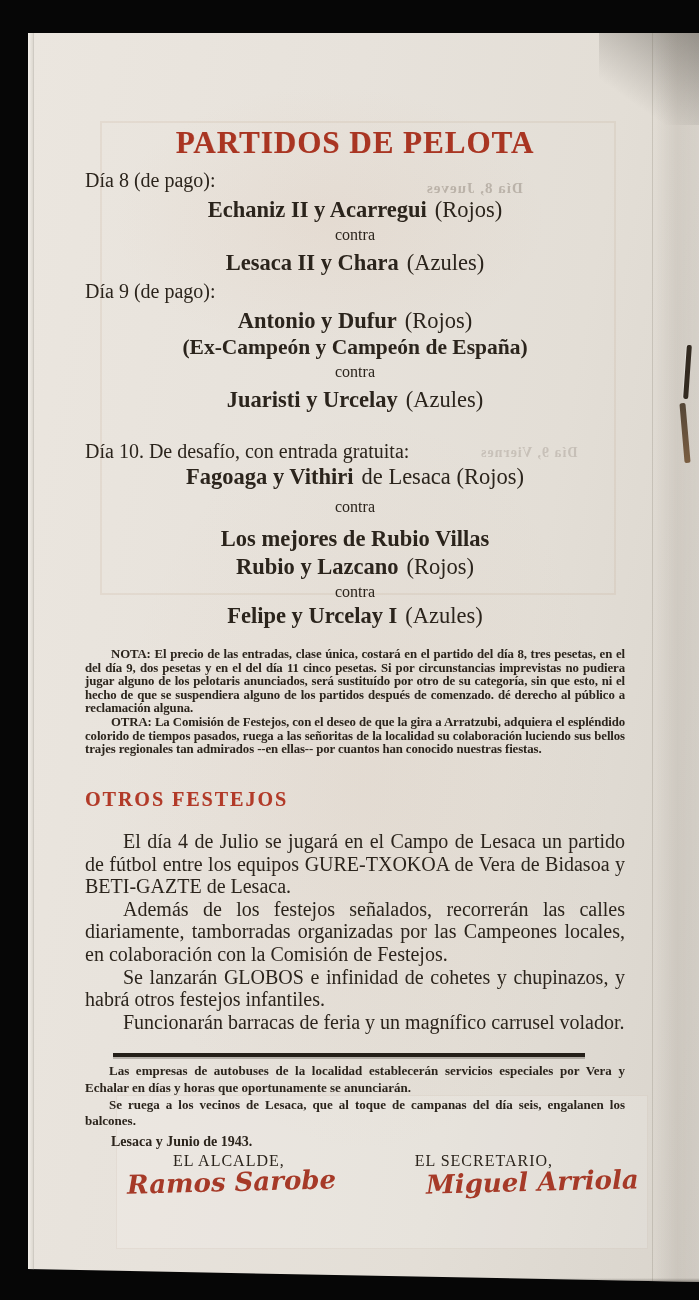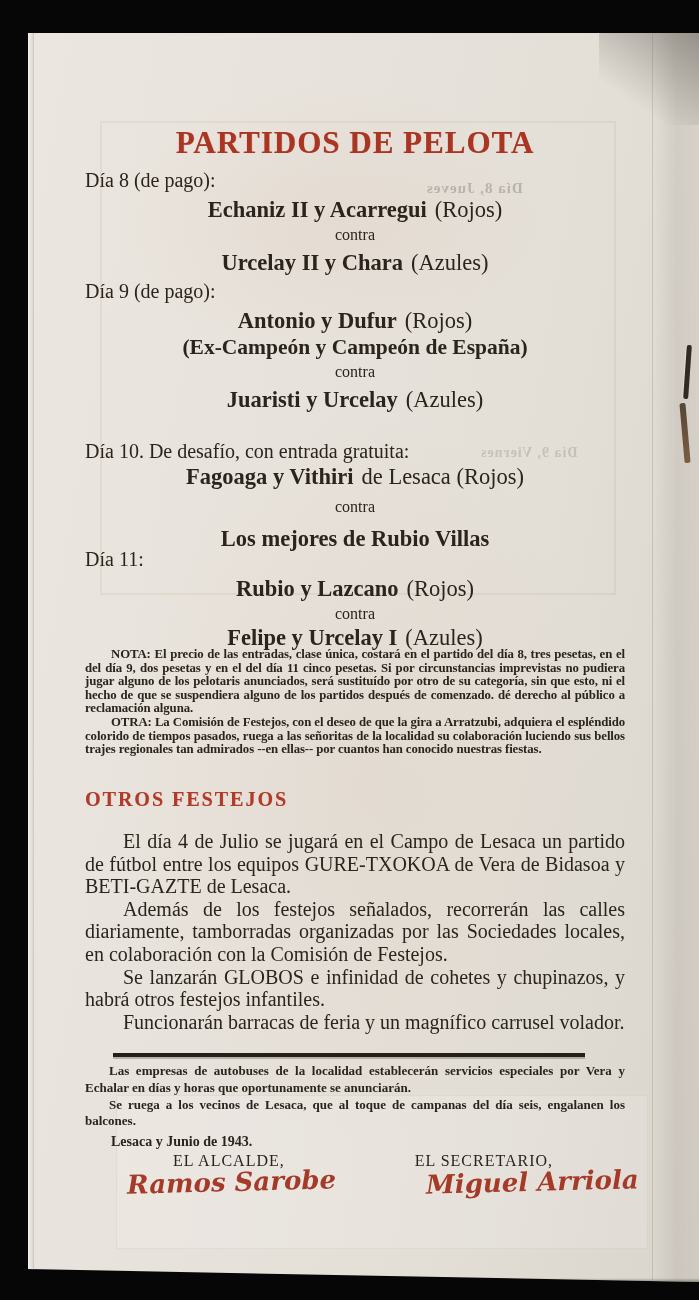--- a/index.html
+++ b/index.html
@@ -131,55 +131,54 @@
   <div class="ghost ghost-2">Día 9, Viernes</div>
 
   <div class="content">
 
     <div class="sec main-title">PARTIDOS DE PELOTA</div>
 
     <div class="sec day8">
       <div class="day-label">Día 8 (de pago):</div>
       <div class="match"><span>Echaniz II y Acarregui</span><span class="suffix">(Rojos)</span></div>
       <div class="versus">contra</div>
-      <div class="match"><span>Urcelay II y Chara</span><span class="suffix">(Azules)</span></div>
+      <div class="match"><span>Lesaca II y Chara</span><span class="suffix">(Azules)</span></div>
     </div>
 
     <div class="sec day9">
       <div class="day-label">Día 9 (de pago):</div>
       <div class="match"><span>Antonio y Dufur</span><span class="suffix">(Rojos)</span></div>
       <div class="subnote bold">(Ex-Campeón y Campeón de España)</div>
       <div class="versus">contra</div>
       <div class="match"><span>Juaristi y Urcelay</span><span class="suffix">(Azules)</span></div>
     </div>
 
     <div class="sec day10">
       <div class="day-label">Día 10. De desafío, con entrada gratuita:</div>
       <div class="match" style="margin-top:2px;"><span>Fagoaga y Vithiri</span><span class="suffix">de Lesaca (Rojos)</span></div>
       <div class="versus" style="margin-top:8px;">contra</div>
       <div class="match" style="margin-top:10px;"><span>Los mejores de Rubio Villas</span></div>
     </div>
 
     <div class="sec day11">
-      <div class="day-label">Día 11:</div>
       <div class="match"><span>Rubio y Lazcano</span><span class="suffix">(Rojos)</span></div>
       <div class="versus">contra</div>
       <div class="match" style="margin-top:2px;"><span>Felipe y Urcelay I</span><span class="suffix">(Azules)</span></div>
     </div>
 
     <div class="sec notes">
       <p class="small-note"><span>NOTA:</span> <span>El precio de las entradas, clase única, costará en el partido del día 8, tres pesetas, en el del día 9, dos pesetas y en el del día 11 cinco pesetas. Si por circunstancias imprevistas no pudiera jugar alguno de los pelotaris anunciados, será sustituído por otro de su categoría, sin que esto, ni el hecho de que se suspendiera alguno de los partidos después de comenzado. dé derecho al público a reclamación alguna.</span></p>
       <p class="small-note"><span>OTRA:</span> <span>La Comisión de Festejos, con el deseo de que la gira a Arratzubi, adquiera el espléndido colorido de tiempos pasados, ruega a las señoritas de la localidad su colaboración luciendo sus bellos trajes regionales tan admirados --en ellas-- por cuantos han conocido nuestras fiestas.</span></p>
     </div>
 
     <div class="sec heading2">OTROS FESTEJOS</div>
 
     <div class="sec body2">
       <p>El día 4 de Julio se jugará en el Campo de Lesaca un partido de fútbol entre los equipos GURE-TXOKOA de Vera de Bidasoa y BETI-GAZTE de Lesaca.</p>
-      <p>Además de los festejos señalados, recorrerán las calles diariamente, tamborradas organizadas por las Sociedades locales, en colaboración con la Comisión de Festejos.</p>
+      <p>Además de los festejos señalados, recorrerán las calles diariamente, tamborradas organizadas por las Campeones locales, en colaboración con la Comisión de Festejos.</p>
       <p>Se lanzarán GLOBOS e infinidad de cohetes y chupinazos, y habrá otros festejos infantiles.</p>
       <p>Funcionarán barracas de feria y un magnífico carrusel volador.</p>
     </div>
 
     <div class="sec rule"></div>
 
     <div class="sec fnotes">
       <p class="fnote">Las empresas de autobuses de la localidad establecerán servicios especiales por Vera y Echalar en días y horas que oportunamente se anunciarán.</p>
       <p class="fnote">Se ruega a los vecinos de Lesaca, que al toque de campanas del día seis, engalanen los balcones.</p>
     </div>

